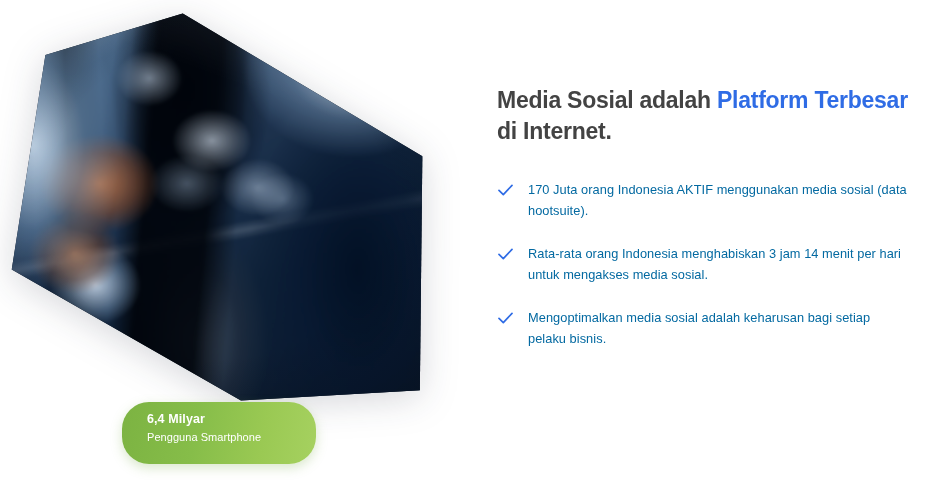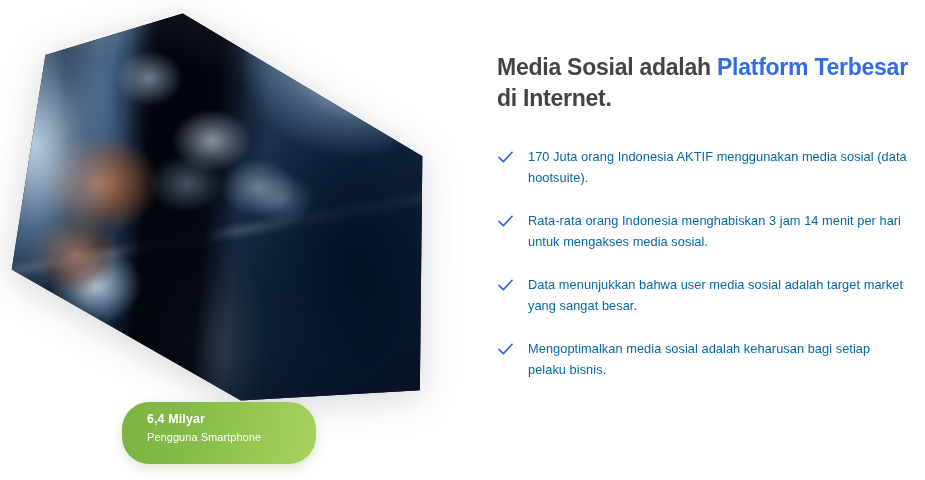--- a/index.html
+++ b/index.html
@@ -129,20 +129,21 @@
     top: 52px;
     width: 420px;
   }
 
   .headline {
     font-size: 23px;
     font-weight: bold;
     line-height: 31px;
     color: #434343;
     letter-spacing: -0.25px;
+    margin-top: 33px;
   }
   .headline .accent { color: #2f6ce5; }
 
   .bullets {
     margin-top: 33px;
     list-style: none;
   }
   .bullet {
     position: relative;
     padding-left: 31px;
@@ -200,28 +201,20 @@
 
       <li class="bullet">
         <span class="check-icon">
           <svg width="17" height="17" viewBox="0 0 17 17" fill="none">
             <path d="M2 8.4 L6.3 12.6 L15 3.4" stroke="#2f6ce5" stroke-width="1.7" stroke-linecap="round" stroke-linejoin="round"></path>
           </svg>
         </span>
         <span>Rata-rata orang Indonesia menghabiskan 3 jam 14 menit per hari untuk mengakses media sosial.</span>
       </li>
 
-      <li class="bullet">
-        <span class="check-icon">
-          <svg width="17" height="17" viewBox="0 0 17 17" fill="none">
-            <path d="M2 8.4 L6.3 12.6 L15 3.4" stroke="#2f6ce5" stroke-width="1.7" stroke-linecap="round" stroke-linejoin="round"></path>
-          </svg>
-        </span>
-        <span>Data menunjukkan bahwa user media sosial adalah target market yang sangat besar.</span>
-      </li>
 
       <li class="bullet">
         <span class="check-icon">
           <svg width="17" height="17" viewBox="0 0 17 17" fill="none">
             <path d="M2 8.4 L6.3 12.6 L15 3.4" stroke="#2f6ce5" stroke-width="1.7" stroke-linecap="round" stroke-linejoin="round"></path>
           </svg>
         </span>
         <span>Mengoptimalkan media sosial adalah keharusan bagi setiap pelaku bisnis.</span>
       </li>
 

